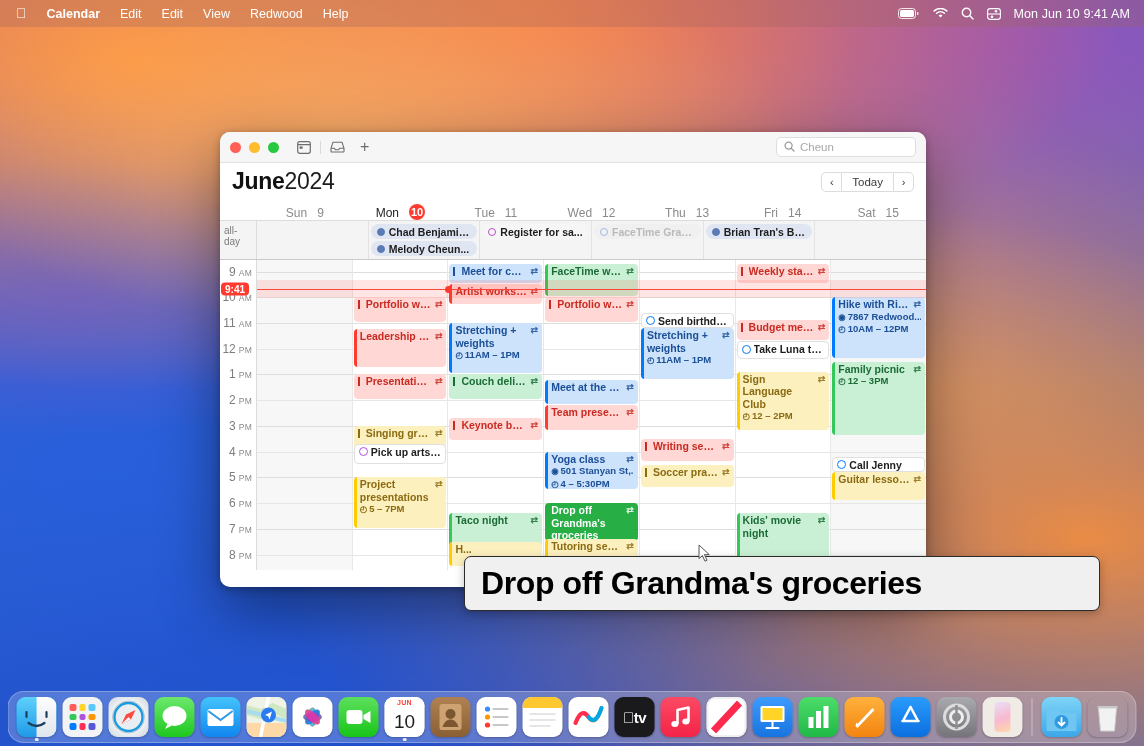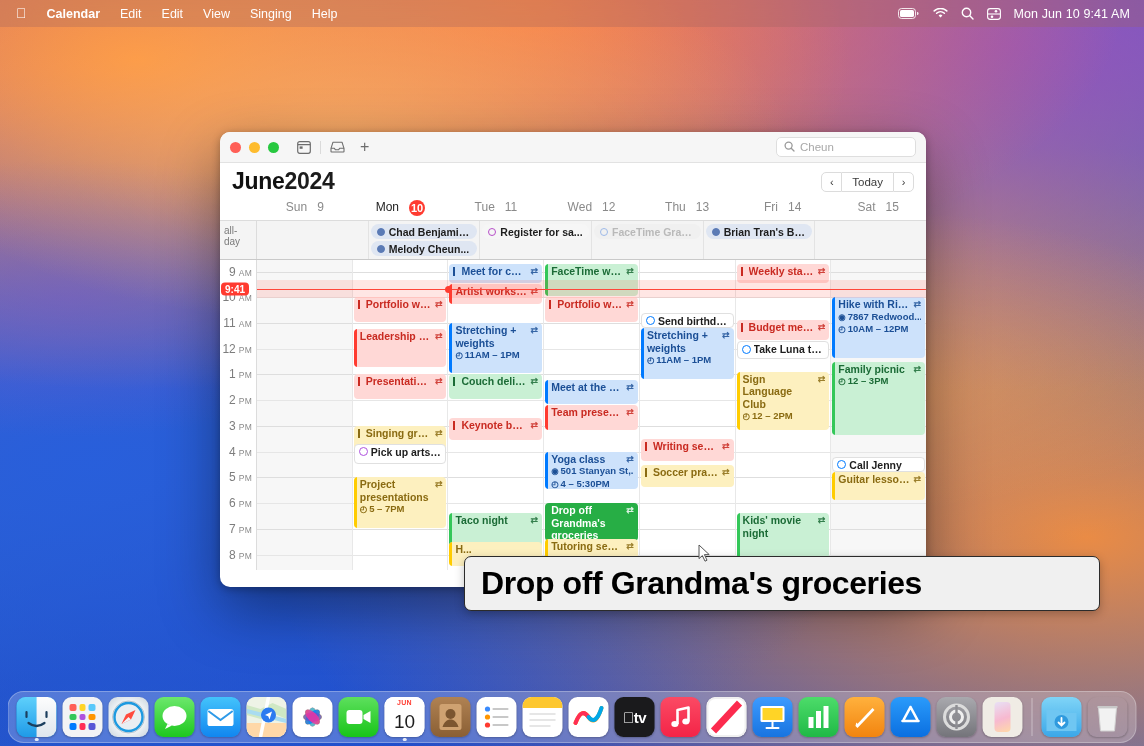--- a/index.html
+++ b/index.html
@@ -96,35 +96,35 @@
   #searchbox .sico { color: #9a9a9a; font-size: 10px; }
   #searchbox .sph { color: #a8a8a8; font-size: 11.5px; }
 
   
   #cal-header {
     position: relative; height: 37px; background: #fff;
     display: flex; align-items: center; padding: 0 12px;
   }
   #month-title { font-size: 23px; letter-spacing: -0.3px; color: #111; }
   #month-title b { font-weight: bold; }
-  #month-title span.yr { font-weight: 700; color: #1c1c1c; margin-top: 7px; }
+  #month-title span.yr { font-weight: 400; color: #1c1c1c; margin-top: 7px; }
   #nav { position: absolute; right: 12px; display: flex; align-items: center; }
   .nav-btn {
     height: 20px; border: 1px solid #dcdcdc; background: #fff;
     display: flex; align-items: center; justify-content: center;
     font-size: 11px; color: #3b3b3b;
   }
   .nav-btn.l { width: 21px; border-radius: 5px 0 0 5px; }
   .nav-btn.m { padding: 0 10px; border-left: none; border-right: none; font-size: 11.5px; }
   .nav-btn.r { width: 21px; border-radius: 0 5px 5px 0; }
 
   
   #dayhdr { display: flex; height: 20px; font-size: 12px; color: #8a8a8a; }
   #dayhdr .gut { width: 37px; flex: none; }
-  #dayhdr .dh { flex: 1 1 0; display: flex; align-items: flex-start; justify-content: center; gap: 10px; }
+  #dayhdr .dh { flex: 1 1 0; display: flex; align-items: flex-end; justify-content: center; gap: 10px; }
   #dayhdr .dh.today { color: #1d1d1d; }
   .todaybadge {
     background: #ff3b30; color: #fff; border-radius: 50%;
     width: 16px; height: 16px; font-size: 11px; font-weight: bold;
     display: flex; align-items: center; justify-content: center;
   }
 
   
   #allday {
     display: flex; background: #f4f4f4;
@@ -259,21 +259,21 @@
 
 <div id="desktop"></div>
 
 <div id="menubar">
   <div class="mb-apple"></div>
   <div id="menubar-items" style="display:flex;align-items:center">
       <div class="mb-item bold">Calendar</div>
       <div class="mb-item">Edit</div>
       <div class="mb-item">Edit</div>
       <div class="mb-item">View</div>
-      <div class="mb-item">Singing</div>
+      <div class="mb-item">Redwood</div>
       <div class="mb-item">Help</div>
     </div>
   <div id="menubar-right">
     <span class="mb-right-item">
       <svg width="22" height="11" viewBox="0 0 22 11">
           <rect x="0.5" y="0.5" width="17" height="10" rx="3" fill="none" stroke="#fff" stroke-opacity=".85"></rect>
           <rect x="2" y="2" width="14" height="7" rx="1.6" fill="#fff"></rect>
           <path d="M19 4v3c1 0 1.6-.6 1.6-1.5S20 4 19 4z" fill="#fff" fill-opacity=".85"></path>
         </svg>
     </span>

